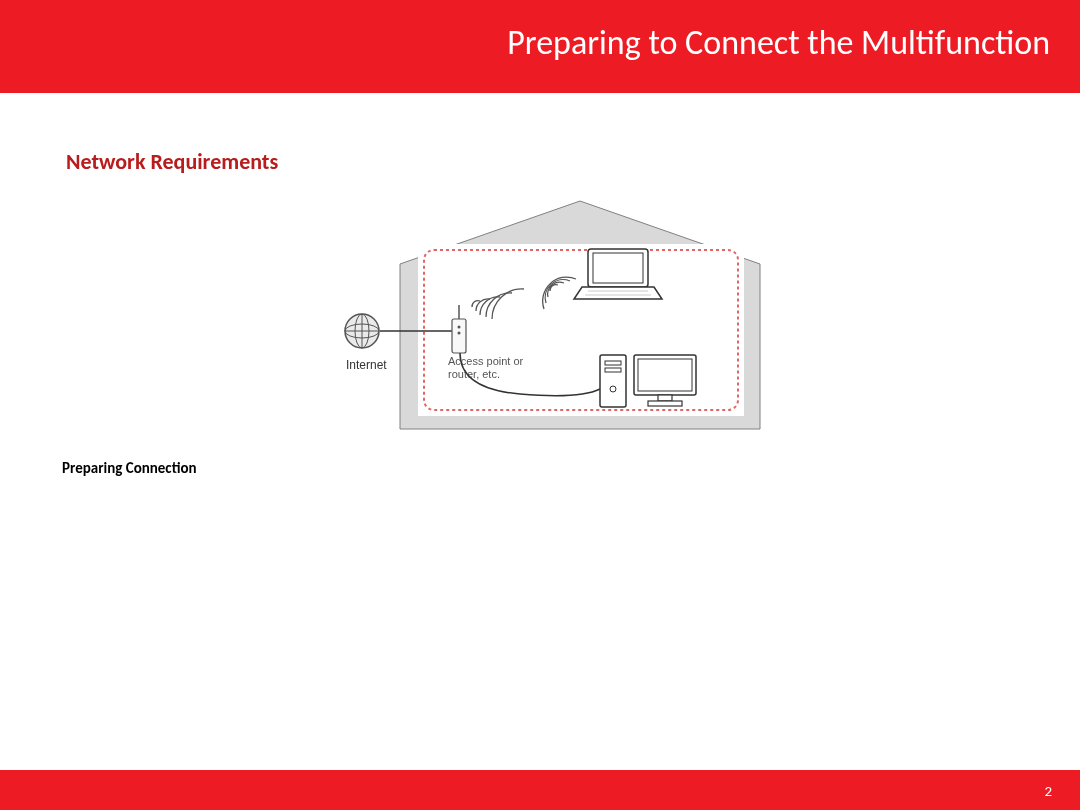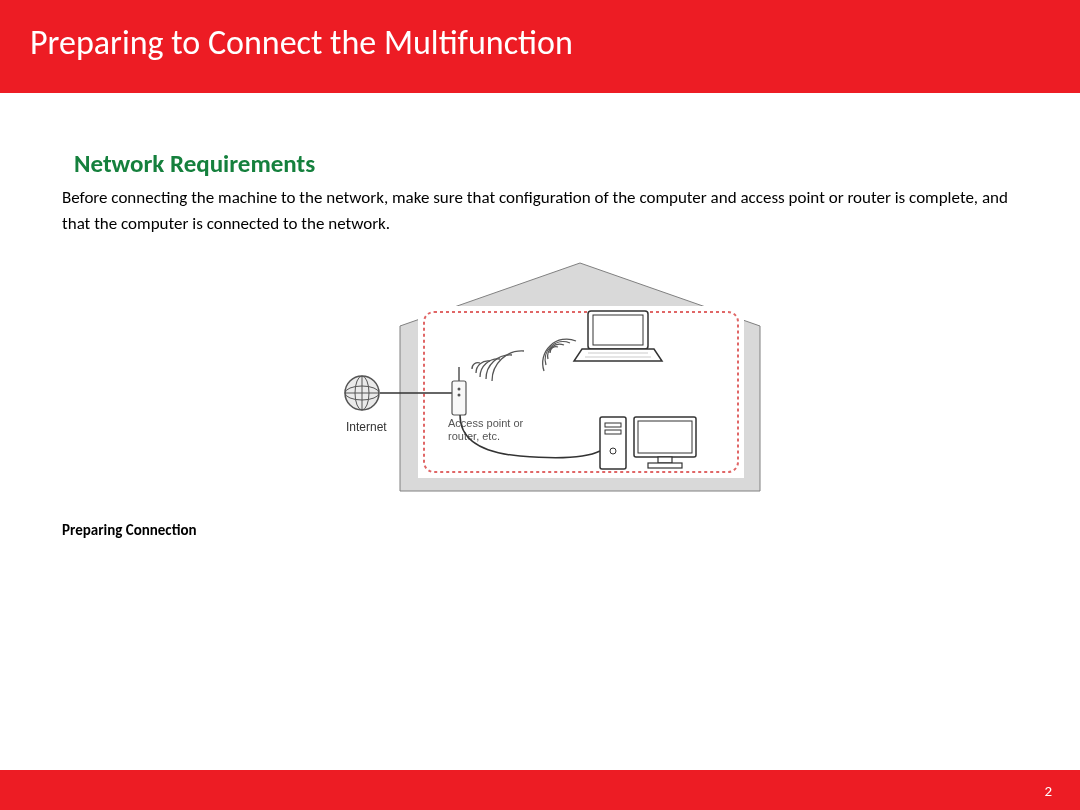--- a/index.html
+++ b/index.html
@@ -12,35 +12,36 @@
     color: #000;
     position: relative;
     overflow: hidden;
   }
   .header {
     background: #ed1c24;
     color: #fff;
     padding: 22px 30px 28px 30px;
     box-sizing: border-box;
     width: 100%;
+    text-align: right;
   }
   .header h1 {
     margin: 0;
     font-weight: 400;
     font-size: 34px;
     line-height: 1.25;
   }
   .content {
     padding: 55px 62px 0 62px;
   }
   .section-title {
-    color: #15803d;
+    color: #b91c1c;
     font-weight: 700;
-    font-size: 25px;
-    margin: 0 0 6px 12px;
+    font-size: 22px;
+    margin: 0 0 6px 4px;
   }
   .body-text {
     font-size: 17px;
     line-height: 1.55;
     margin: 0 0 10px 0;
   }
   .sub-title {
     font-weight: 700;
     font-size: 15px;
     margin: 16px 0 4px 0;
@@ -70,21 +71,20 @@
 <body>
 
 <div class="header">
   <h1>
     <span>Preparing to Connect the Multifunction</span><br>
   </h1>
 </div>
 
 <div class="content">
   <div class="section-title">Network Requirements</div>
-  <p class="body-text">Before connecting the machine to the network, make sure that configuration of the computer and access point or router is complete, and that the computer is connected to the network.</p>
 
   <div class="diagram-wrap">
     <svg width="480" height="250" viewBox="0 0 480 250">
 
       <path d="M100 75 L280 12 L460 75 L460 240 L100 240 Z" fill="#d9d9d9" stroke="#808080" stroke-width="1"></path>
 
       <rect x="118" y="55" width="326" height="172" fill="#ffffff" stroke="none"></rect>
       <rect x="124" y="61" width="314" height="160" rx="10" ry="10" fill="none" stroke="#e06666" stroke-width="2" stroke-dasharray="3,3"></rect>
 
       <g transform="translate(62,142)">

